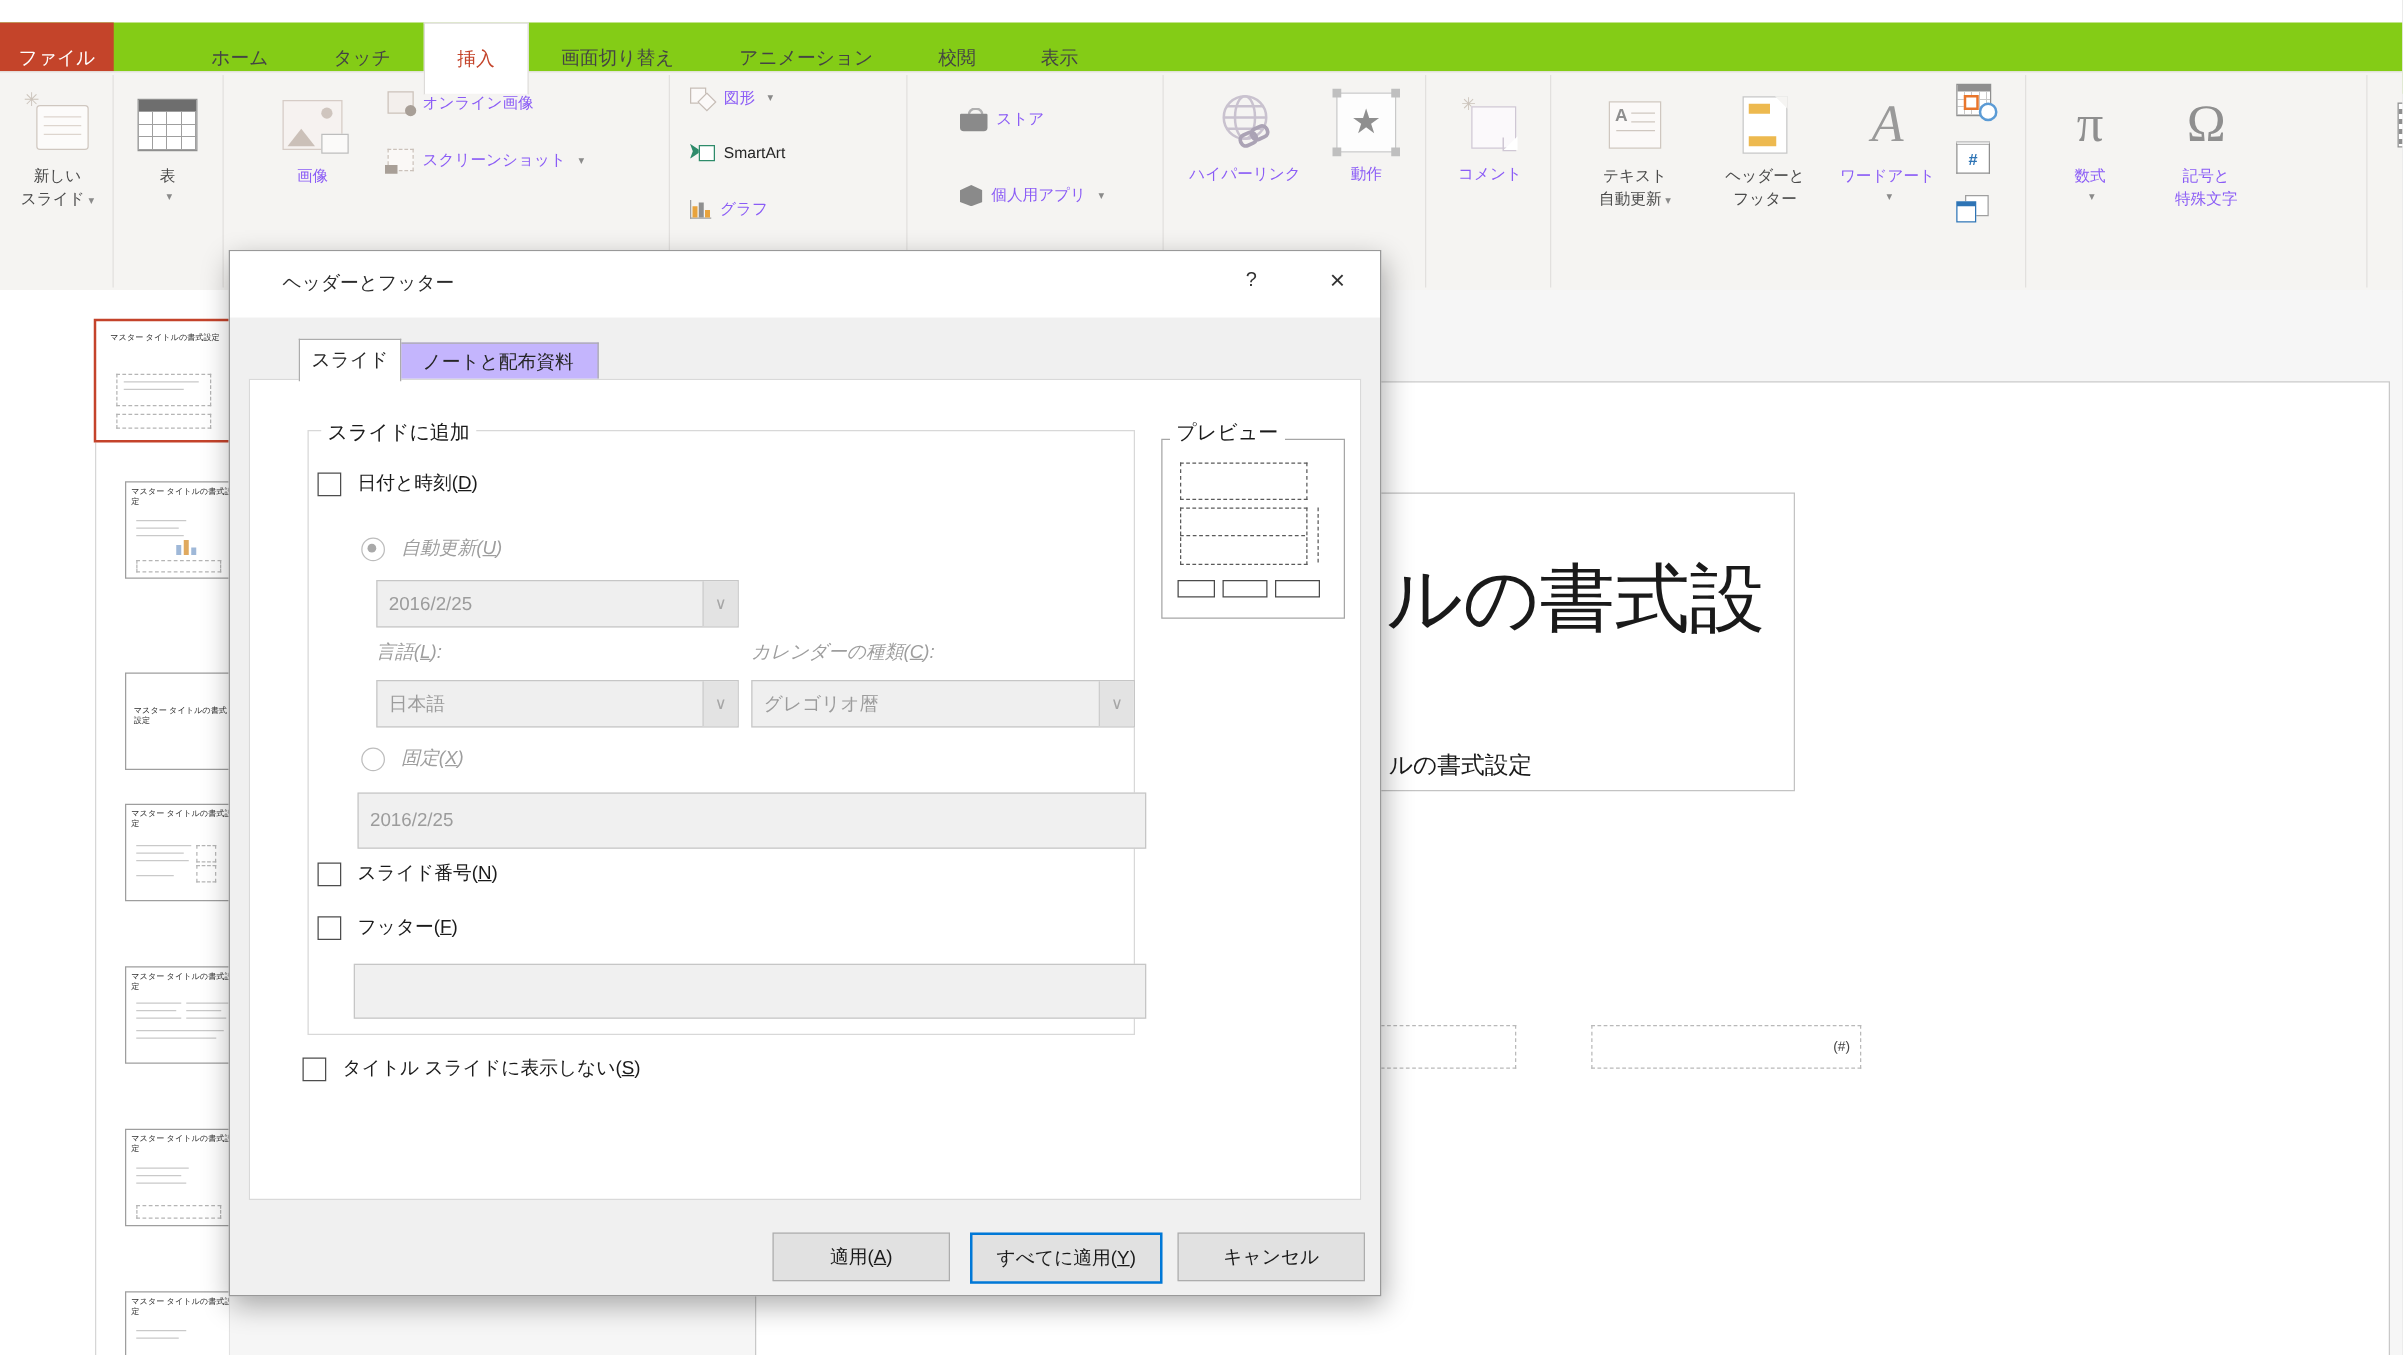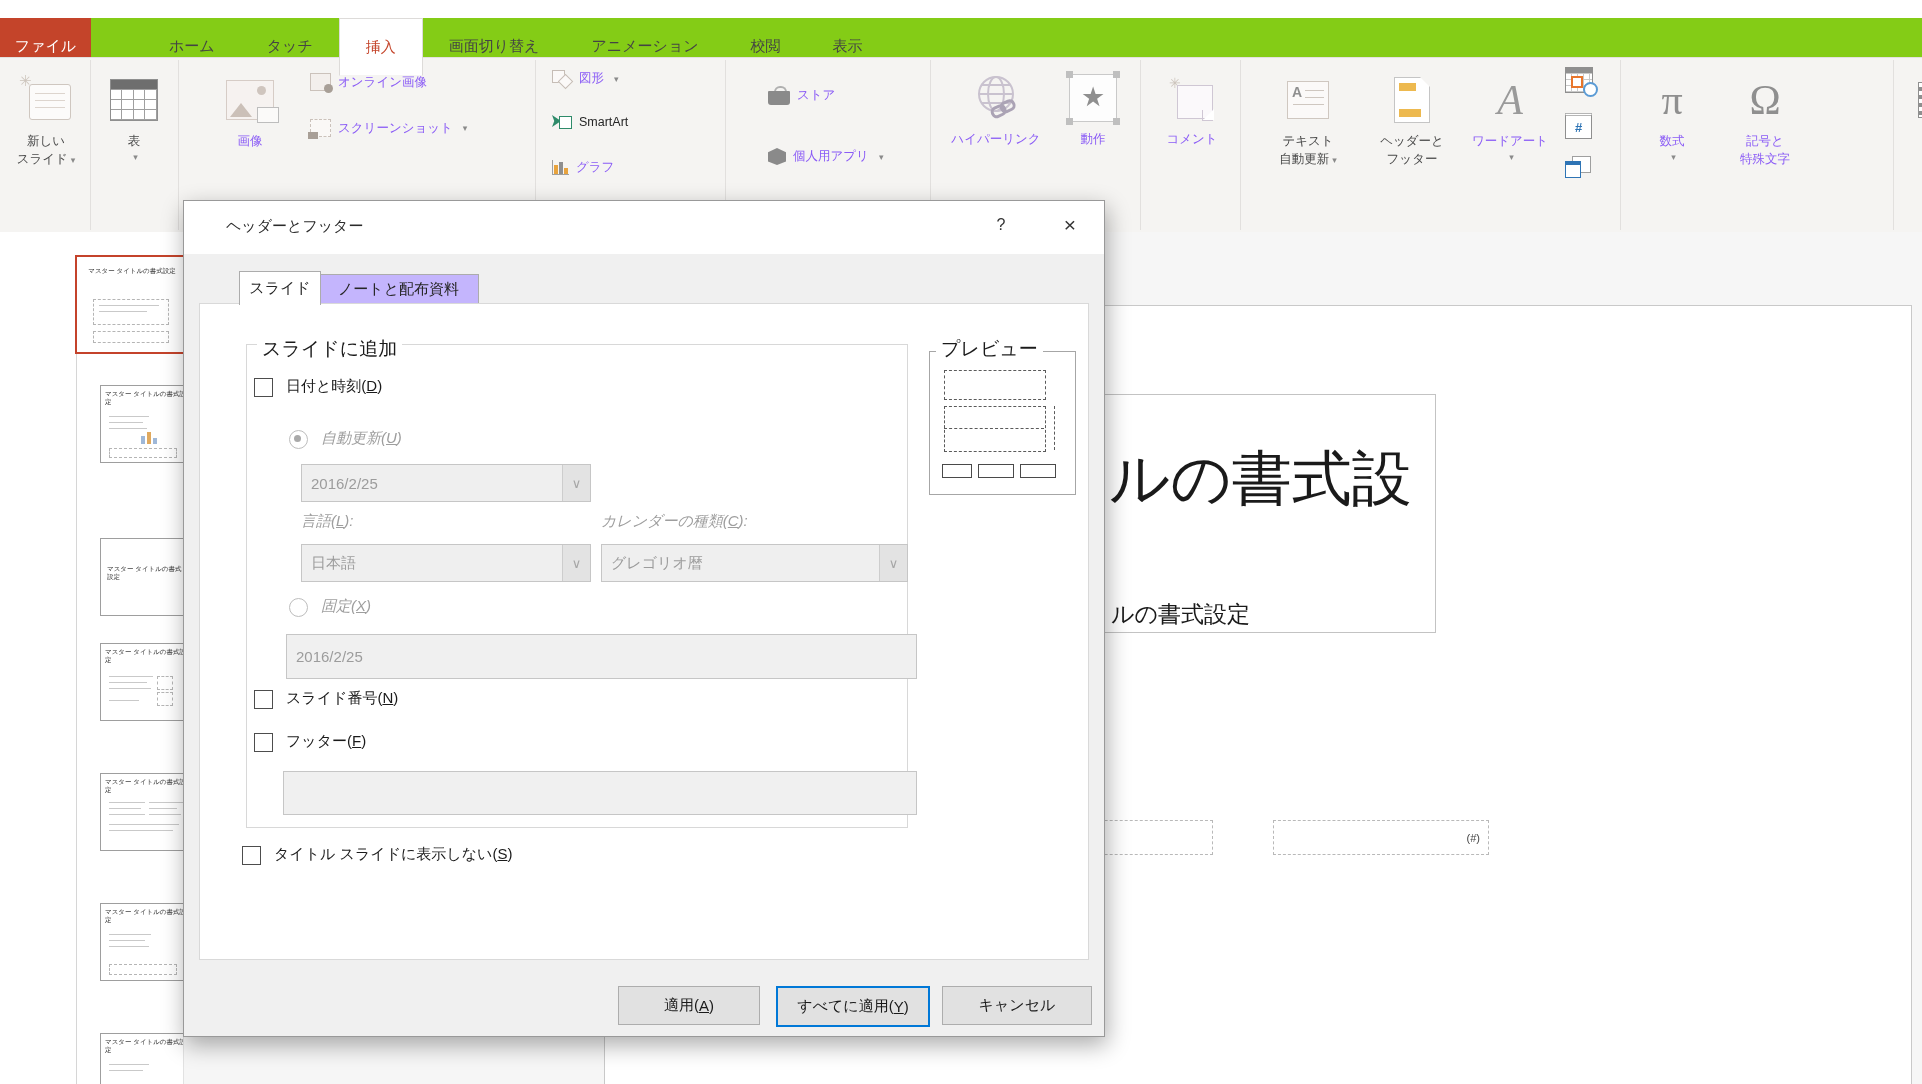--- a/index.html
+++ b/index.html
@@ -88,35 +88,35 @@
   .tt.left{text-align:left;}
   .tl{position:absolute;height:1px;background:#C9C9C9;}
   .tdash{position:absolute;border:1px dashed #B5B5B5;}
   .tbar{position:absolute;bottom:0;background:#9FB8D8;}
   
   .canvas{position:absolute;left:183px;top:232px;width:1739px;height:852px;background:#F6F6F6;z-index:1;}
   .slide{position:absolute;left:421px;top:73px;width:1306px;height:779px;background:#fff;border:1px solid #C9C9C9;}
   .ph-box{position:absolute;border:1px solid #C3C3C3;}
   .ph-dash{position:absolute;border:1px dashed #B9B9B9;}
   .slide-title-frag{position:absolute;left:504px;top:133px;font-size:60px;color:#1a1a1a;white-space:nowrap;}
-  .slide-body-frag{position:absolute;left:506px;top:293px;font-size:23px;color:#1a1a1a;white-space:nowrap;}
+  .slide-body-frag{position:absolute;left:506px;top:293px;font-size:19px;color:#1a1a1a;white-space:nowrap;}
   .slide-num-frag{display:flex;align-items:center;justify-content:flex-end;padding-right:8px;font-size:11px;color:#444;}
   
   .dialog{position:absolute;left:183px;top:200px;width:920px;height:835px;background:#F0F0F0;border:1px solid #999;
           box-shadow:2px 8px 22px rgba(0,0,0,.33);z-index:60;}
   .dtitlebar{position:absolute;left:0;top:0;right:0;height:53px;background:#fff;}
   .dtitle{position:absolute;left:42px;top:16px;font-size:15px;color:#2b2b2b;}
   .dhelp{position:absolute;left:805px;top:15px;font-size:16px;color:#333;width:24px;text-align:center;}
   .dclose{position:absolute;left:872px;top:12px;font-size:21px;color:#333;width:28px;text-align:center;}
   .dtab{position:absolute;font-size:15px;display:flex;align-items:center;justify-content:center;border:1px solid #ACACAC;color:#262626;}
   .dtab.active{left:55px;top:70px;width:80px;height:33px;background:#fff;border-bottom:none;z-index:5;}
   .dtab.inactive{left:135px;top:73px;width:159px;height:29px;background:#c4b5fd;border-left:none;}
   .dpage{position:absolute;left:15px;top:102px;width:888px;height:655px;background:#fff;border:1px solid #D9D9D9;}
   .gbox{position:absolute;border:1px solid #D8D8D8;}
-  .glegend{position:absolute;background:#fff;padding:0 5px;font-size:19px;color:#1a1a1a;white-space:nowrap;z-index:2;}
+  .glegend{position:absolute;background:#fff;padding:0 5px;font-size:16px;color:#1a1a1a;white-space:nowrap;z-index:2;}
   .chk{position:absolute;width:17px;height:17px;background:#fff;border:1px solid #4d4d4d;}
   .radio{position:absolute;width:17px;height:17px;border-radius:50%;background:#fff;border:1px solid #BDBDBD;}
   .radio.sel::after{content:"";position:absolute;left:4px;top:4px;width:7px;height:7px;border-radius:50%;background:#A9A9A9;}
   .dlabel{position:absolute;font-size:15px;color:#1a1a1a;white-space:nowrap;}
   .dlabel.dis{color:#9E9E9E;font-style:italic;}
   .ul{text-decoration:underline;}
   .combo{position:absolute;background:#EFEFEF;border:1px solid #C6C6C6;display:flex;}
   .combo .val{flex:1;display:flex;align-items:center;padding-left:9px;font-size:15px;color:#9C9C9C;}
   .combo .carr{width:27px;display:flex;align-items:center;justify-content:center;background:#E3E3E3;border-left:1px solid #CDCDCD;color:#A6A6A6;font-size:13px;}
   .tbox{position:absolute;background:#F0F0F0;border:1px solid #C6C6C6;display:flex;align-items:center;padding-left:9px;font-size:15px;color:#9C9C9C;}

